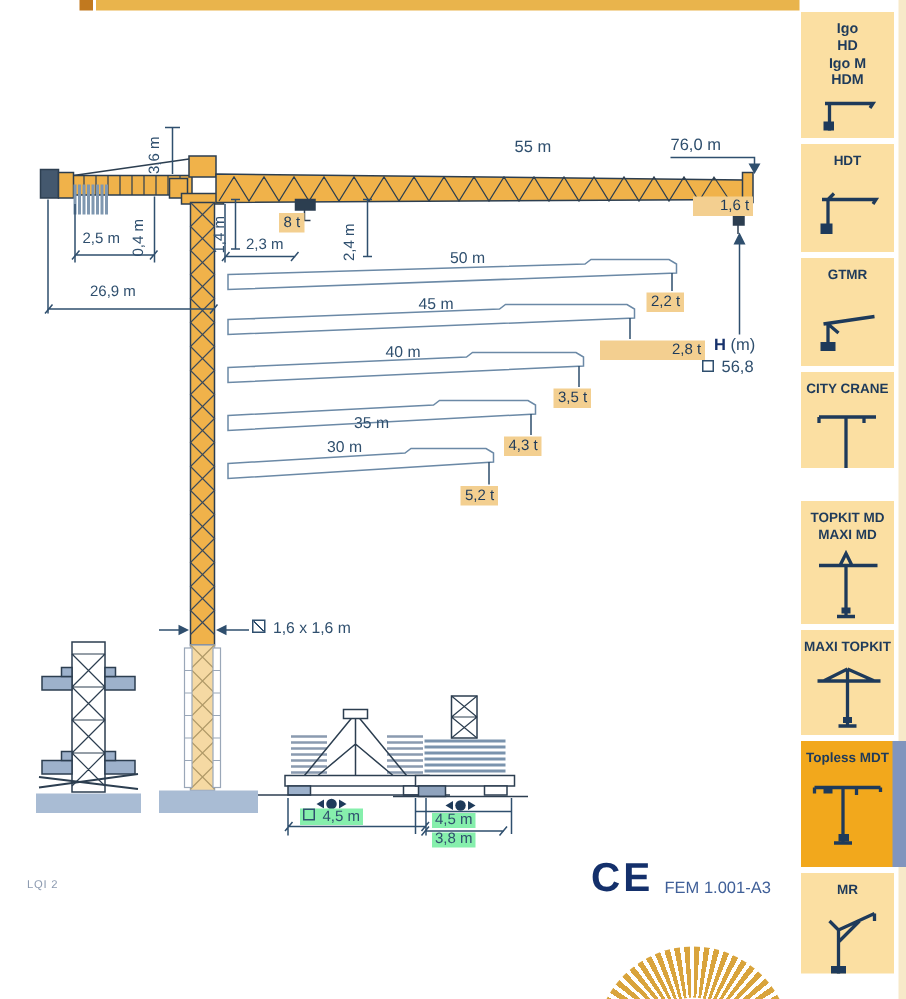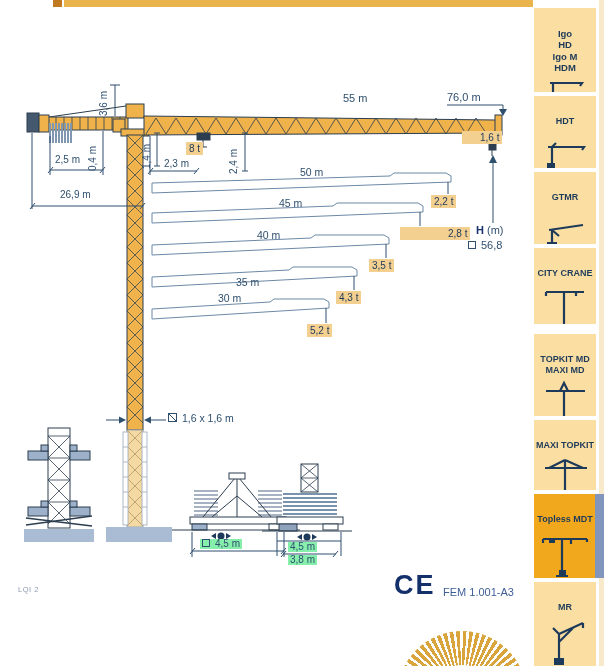--- a/index.html
+++ b/index.html
@@ -23,21 +23,21 @@
   .hlabel{position:absolute;font-size:11px;color:#2f4f6e;white-space:nowrap;}
   .hlabel b{color:#16316b;}
   
   .lqi{position:absolute;left:18px;top:585px;font-size:7.5px;color:#8c9ab0;letter-spacing:.5px;}
   .ce{position:absolute;left:394px;top:572px;font-size:27px;font-weight:bold;color:#14306b;
       letter-spacing:2px;line-height:1;}
   .fem{position:absolute;left:443px;top:586px;font-size:11px;color:#3f5f98;white-space:nowrap;}
   
   .sb-item{position:absolute;left:534px;width:62px;background:#fbdfa2;text-align:center;
            color:#1e3a5a;overflow:hidden;}
-  .sb-label{font-weight:bold;font-size:9px;white-space:pre-line;padding-top:20px;line-height:1.2;}
+  .sb-label{font-weight:bold;font-size:9px;white-space:pre-line;padding-top:6px;line-height:1.2;}
   .sb-item svg{display:block;margin:3px auto 0;}
   .sb-item.highlight{background:#f2a81c;}
   
   .sun{position:absolute;left:397px;top:631px;width:130px;height:65px;
        border-radius:65px 65px 0 0;
        background:repeating-conic-gradient(from -82deg at 50% 100%,
                   #d9a43c 0deg 3.4deg,#ffffff 3.4deg 5.9deg);}
   .sun-hole{position:absolute;left:33px;top:34px;width:64px;height:32px;
             border-radius:32px 32px 0 0;background:#ffffff;}
   svg{display:block;}
@@ -234,21 +234,21 @@
   </div>
 
   <div class="sb-item" style="top:172px;height:72px;">
     <div class="sb-label">GTMR</div>
     <svg width="44" height="44" viewBox="0 0 44 44" stroke="#1e3a5a" fill="none" stroke-width="2.2">
       <path d="M9,40 V24 M6,24 L40,19 M9,24 L16,30"></path>
         <rect x="4" y="36" width="10" height="6" fill="#1e3a5a" stroke="none"></rect>
     </svg>
   </div>
 
-  <div class="sb-item" style="top:248px;height:76px;">
+  <div class="sb-item" style="top:248px;height:64px;">
     <div class="sb-label">CITY CRANE</div>
     <svg width="46" height="52" viewBox="0 0 46 52" stroke="#1e3a5a" fill="none" stroke-width="2.2">
       <path d="M22,50 V10 M4,10 H42 M4,10 V14 M34,10 V14 M16,50 h12"></path>
       <rect x="19" y="44" width="6" height="4" fill="#1e3a5a" stroke="none"></rect>
     </svg>
   </div>
 
   <div class="sb-item" style="top:420px;height:70px;">
     <div class="sb-label">MAXI TOPKIT</div>
     <svg width="48" height="46" viewBox="0 0 48 46" stroke="#1e3a5a" fill="none" stroke-width="2.2">
@@ -268,21 +268,21 @@
 
   <div class="sb-item highlight" style="top:494px;height:84px;">
     <div class="sb-label">Topless MDT</div>
     <svg width="48" height="52" viewBox="0 0 48 52" stroke="#1e3a5a" fill="none" stroke-width="2.2">
       <path d="M21,48 V11 M2,11 H46 M2,11 V15 M46,11 V14 M30,11 V16 M15,48 h12"></path>
       <rect x="8" y="12" width="6" height="3" fill="#1e3a5a" stroke="none"></rect>
       <rect x="18" y="42" width="7" height="5" fill="#1e3a5a" stroke="none"></rect>
     </svg>
   </div>
 
-  <div class="sb-item" style="top:582px;height:84px;">
+  <div class="sb-item" style="top:582px;height:67px;">
     <div class="sb-label">MR</div>
     <svg width="48" height="50" viewBox="0 0 48 50" stroke="#1e3a5a" fill="none" stroke-width="2.2">
       <path d="M18,48 V18 M18,18 L42,7 M18,26 L32,12 M12,12 L18,18 M42,7 V12"></path>
       <rect x="13" y="42" width="10" height="7" fill="#1e3a5a" stroke="none"></rect>
     </svg>
   </div>
 
   <div class="bluetab"></div>
 
 </div>

